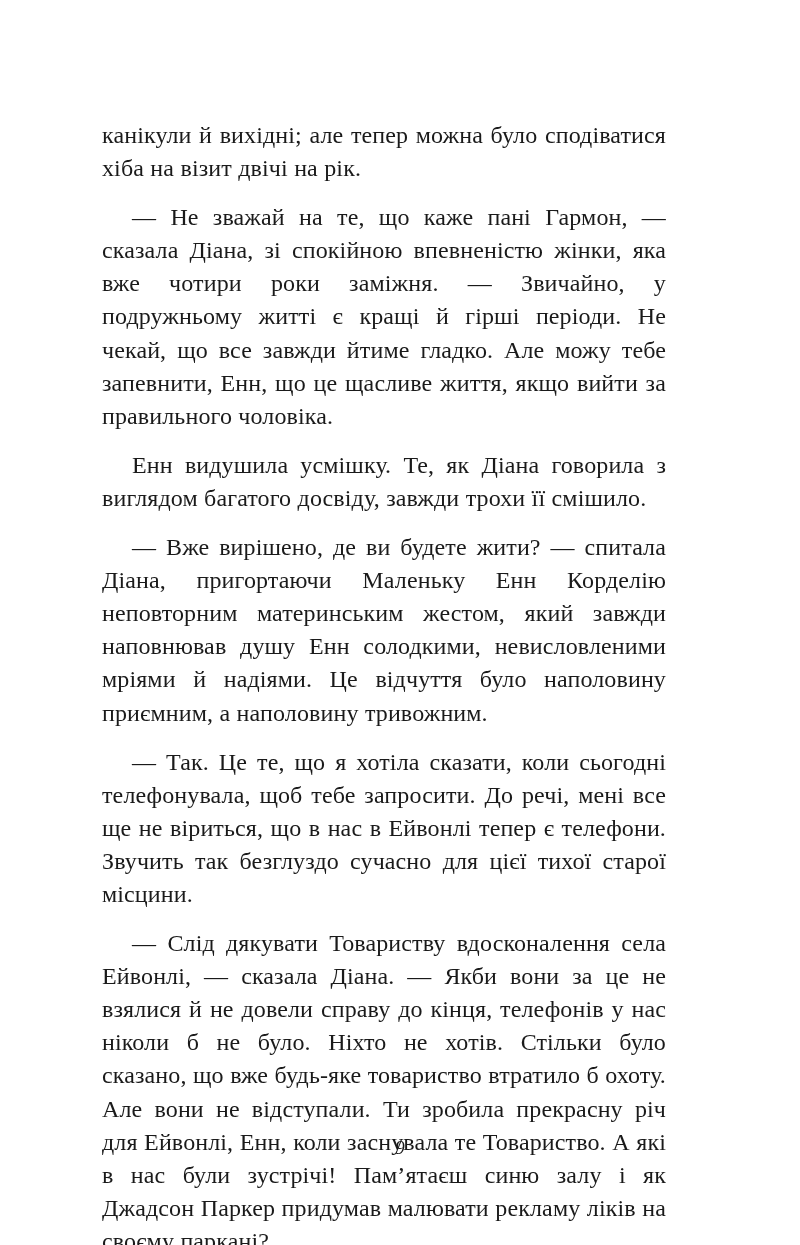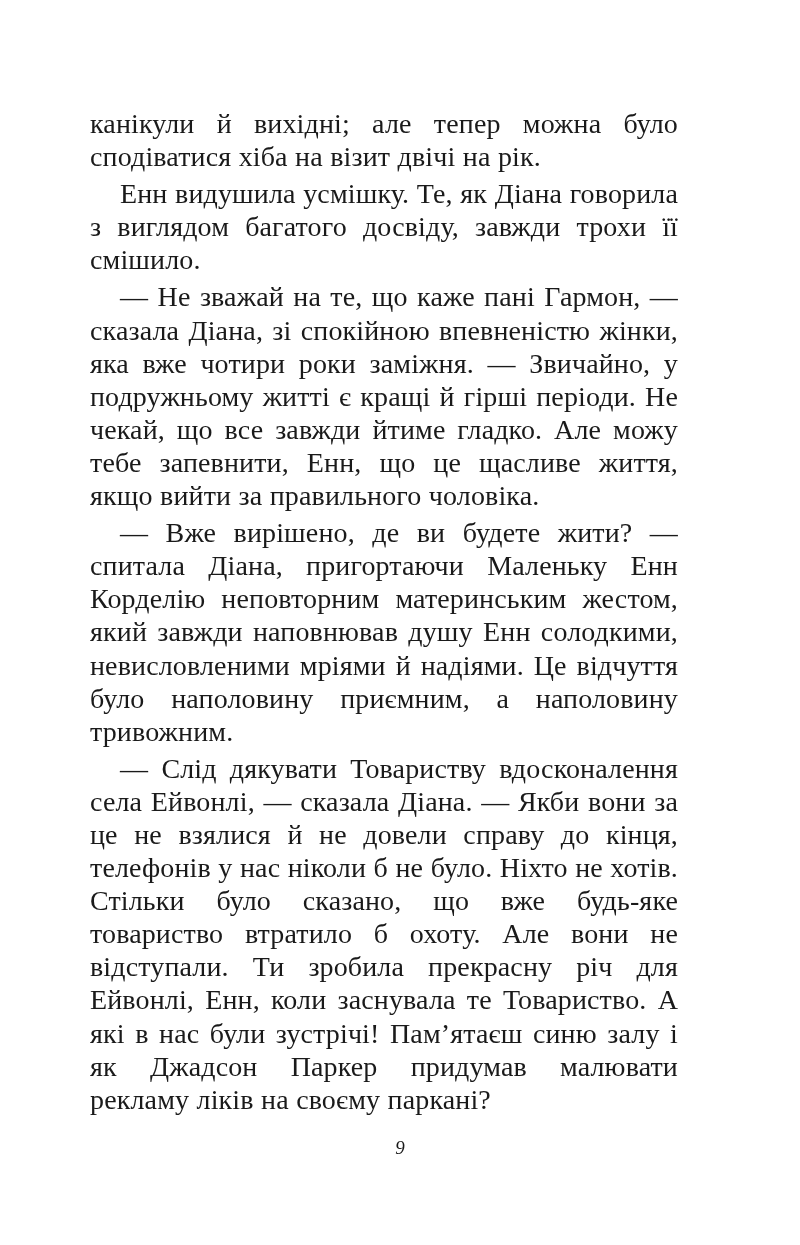--- a/index.html
+++ b/index.html
@@ -20,22 +20,22 @@
     overflow: hidden;
     box-sizing: border-box;
   }
   .text-block {
     position: absolute;
     left: 86px;
     top: 103px;
     width: 596px;
   }
   .para {
-    margin: 4px;
-    font-size: 28px;
+    margin: 16px;
+    font-size: 24px;
     line-height: 33.1px;
     text-align: justify;
     text-indent: 30px;
     hyphens: manual;
     -webkit-hyphens: manual;
     word-spacing: 0.01em;
     letter-spacing: 0.005em;
   }
   .para.no-indent {
     text-indent: 0;
@@ -52,21 +52,22 @@
     color: #1a1a1a;
   }
 </style>
 </head>
 <body>
 
 <div class="page">
 
   <div class="text-block">
     <p class="para no-indent">канікули й вихідні; але тепер можна було сподіватися хіба на візит двічі на рік.</p>
+    <p class="para">— Не зважай на те, що каже пані Гармон, — сказала Діана, зі спокійною впевненістю жінки, яка вже чотири роки заміжня. — Звичайно, у подружньому житті є кращі й гірші періоди. Не чекай, що все завжди йтиме гладко. Але можу тебе запевнити, Енн, що це щасливе життя, якщо вийти за правильного чоловіка.</p>
     <p class="para">Енн видушила усмішку. Те, як Діана говорила з виглядом багатого досвіду, завжди трохи її смішило.</p>
-    <p class="para">— Не зважай на те, що каже пані Гармон, — сказала Діана, зі спокійною впевненістю жінки, яка вже чотири роки заміжня. — Звичайно, у подружньому житті є кращі й гірші періоди. Не чекай, що все завжди йтиме гладко. Але можу тебе запевнити, Енн, що це щасливе життя, якщо вийти за правильного чоловіка.</p>
     <p class="para">— Вже вирішено, де ви будете жити? — спитала Діана, пригортаючи Маленьку Енн Корделію неповторним материнським жестом, який завжди наповнював душу Енн солодкими, невисловленими мріями й надіями. Це відчуття було наполовину приємним, а наполовину тривожним.</p>
+    <p class="para">— Так. Це те, що я хотіла сказати, коли сьогодні телефонувала, щоб тебе запросити. До речі, мені все ще не віриться, що в нас в Ейвонлі тепер є телефони. Звучить так безглуздо сучасно для цієї тихої старої місцини.</p>
     <p class="para">— Слід дякувати Товариству вдосконалення села Ейвонлі, — сказала Діана. — Якби вони за це не взялися й не довели справу до кінця, телефонів у нас ніколи б не було. Ніхто не хотів. Стільки було сказано, що вже будь-яке товариство втратило б охоту. Але вони не відступали. Ти зробила прекрасну річ для Ейвонлі, Енн, коли заснувала те Товариство. А які в нас були зустрічі! Пам’ятаєш синю залу і як Джадсон Паркер придумав малювати рекламу ліків на своєму паркані?</p>
   </div>
 
   <div class="folio">9</div>
 
 </div>
 
 </body></html>

